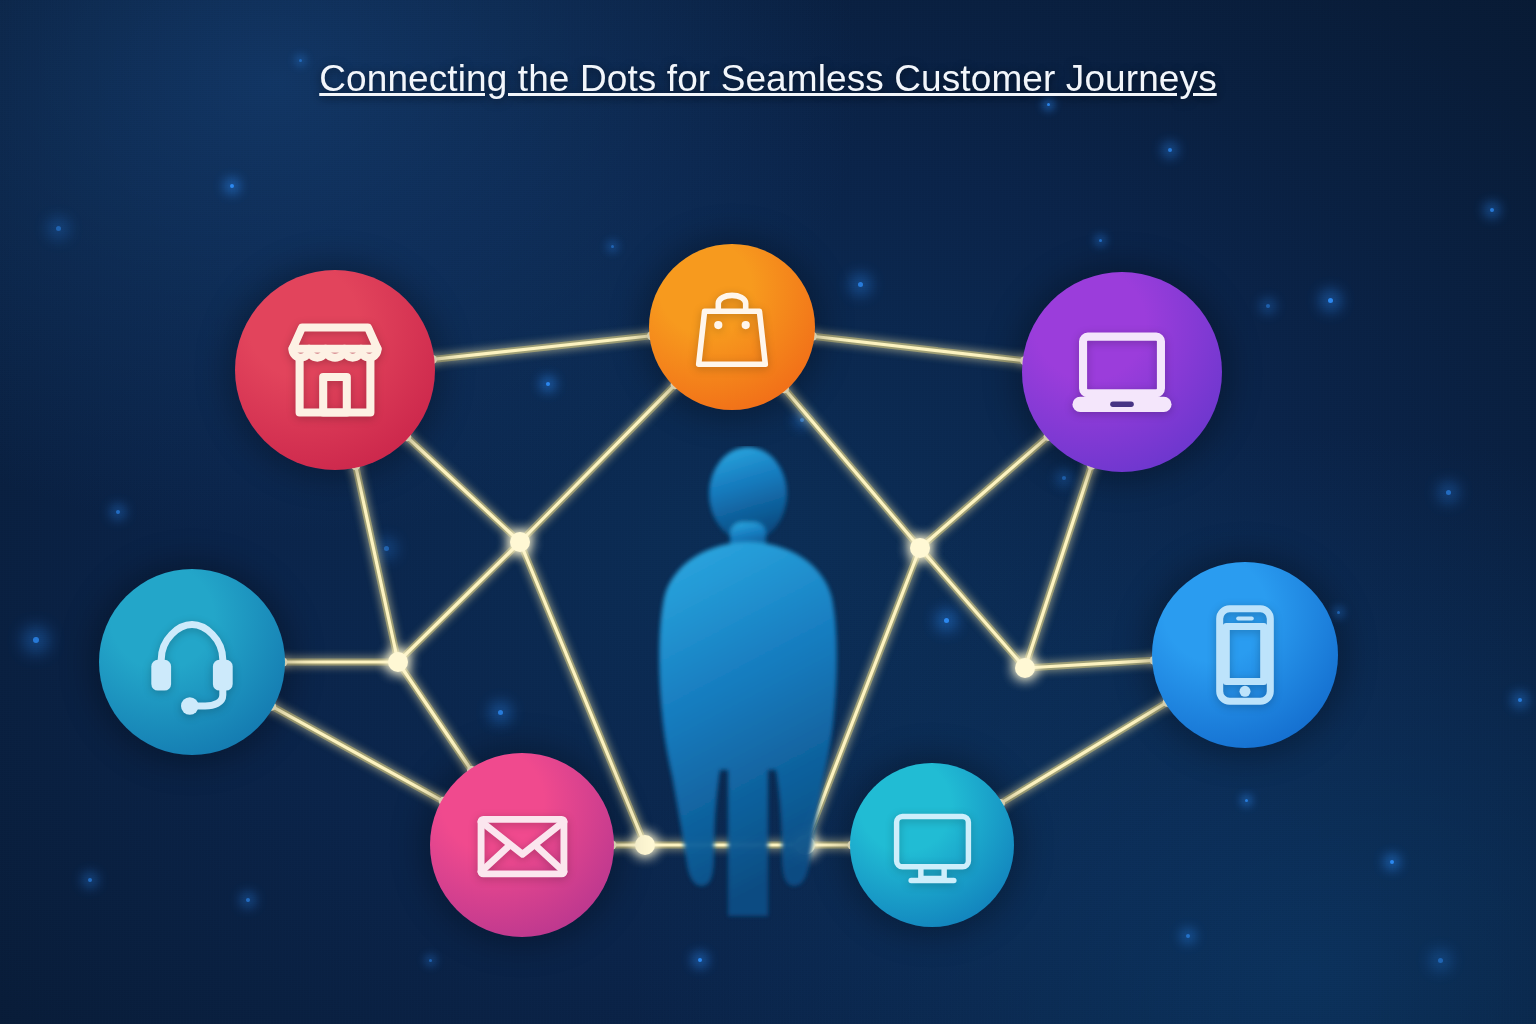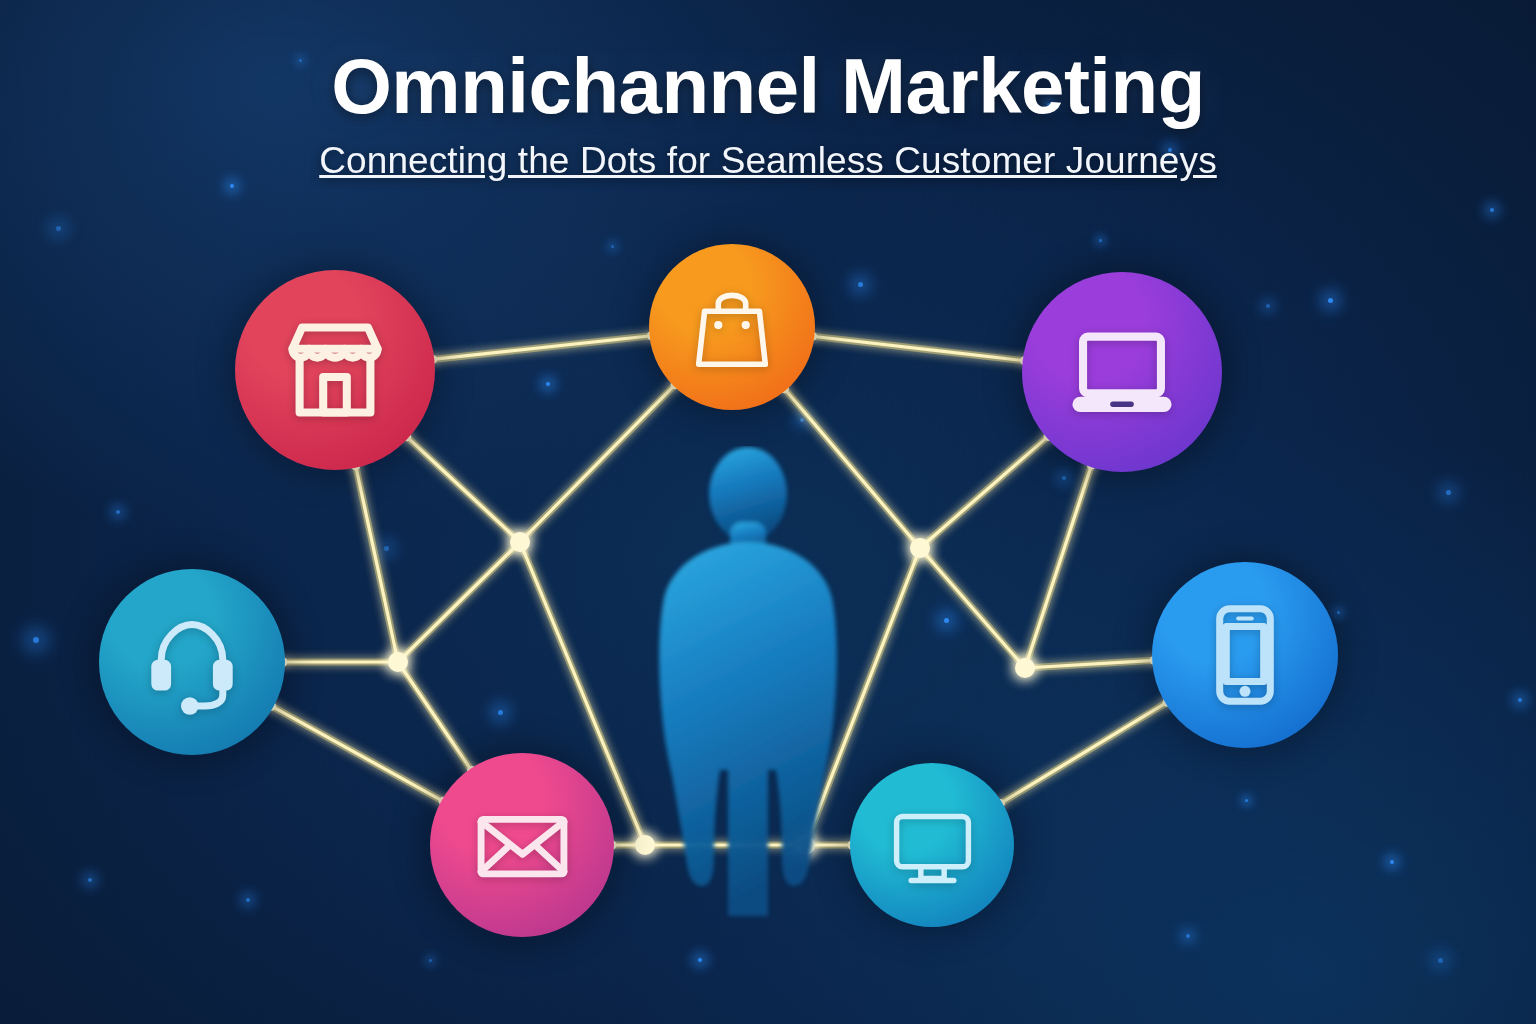--- a/index.html
+++ b/index.html
@@ -291,18 +291,17 @@
         <svg class="ico" viewBox="0 0 100 100" width="110" height="110" aria-hidden="true">
           <rect x="27" y="8" width="46" height="84" rx="9" fill="none" stroke="#bde3fb" stroke-width="6.38" stroke-linecap="round" stroke-linejoin="round"></rect>
           <rect x="33" y="24" width="34" height="50" fill="none" stroke="#bde3fb" stroke-width="6.38" stroke-linecap="round" stroke-linejoin="round"></rect>
           <rect x="42" y="15" width="16" height="3.6" rx="1.8" fill="#bde3fb" stroke="none"></rect>
           <circle cx="50" cy="83" r="5" fill="#bde3fb" stroke="none"></circle>
         </svg>
       </div>
     </div>
 
   <div id="header">
-    <h1 id="title">Omnichannel Marketing</h1>
     <p id="subtitle">Connecting the Dots for Seamless Customer Journeys</p>
   </div>
 
   <div id="grain"></div>
 </div>
 
 </body></html>

